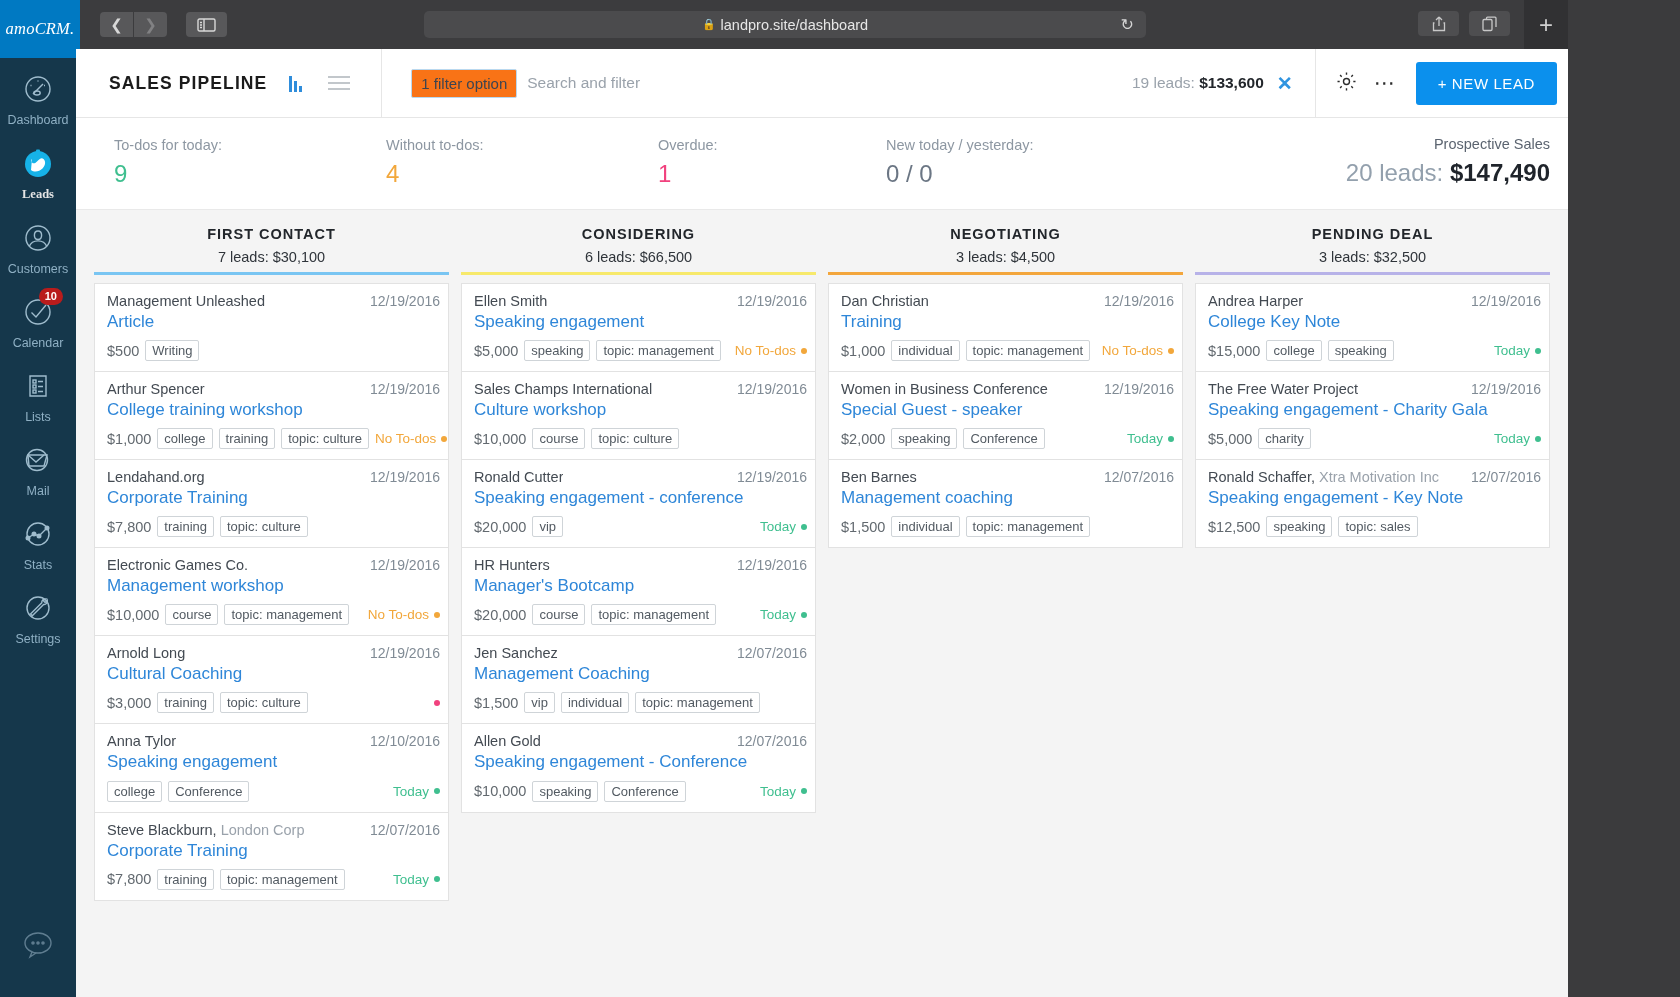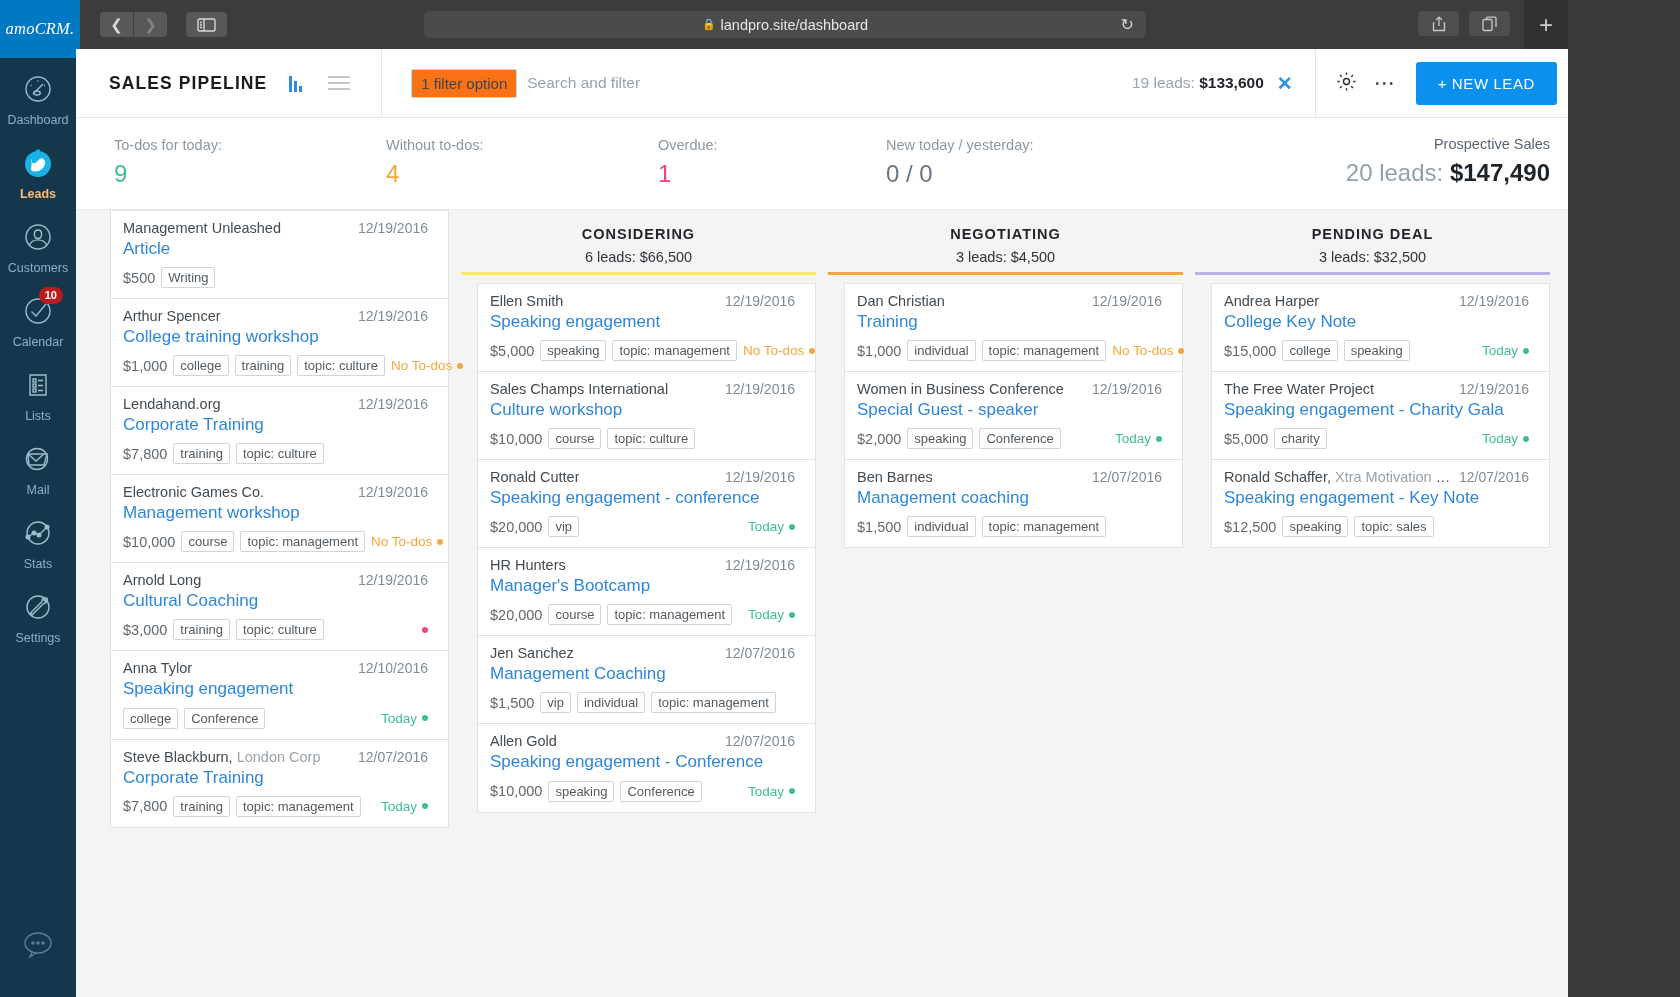--- a/index.html
+++ b/index.html
@@ -69,21 +69,21 @@
     color: #fff; font-family: "Liberation Serif", serif;
     font-style: italic; font-size: 16.5px; letter-spacing: .2px;
   }
   .nav-item {
     position: relative; width: 76px; padding: 10px 0 6px;
     display: flex; flex-direction: column; align-items: center;
     cursor: pointer;
   }
   .nav-item .ico { width: 40px; height: 40px; display: flex; align-items: center; justify-content: center; }
   .nav-item .lbl { margin-top: 4px; font-size: 12.5px; color: #8fb0c4; }
-  .nav-item.active .lbl { color: #fdba74; font-weight: bold; }
+  .nav-item.active .lbl { color: #e5e5e5; font-weight: bold; font-family: Liberation Serif, serif; }
   .badge {
     position: absolute; top: 6px; right: 13px;
     background: #b91c1c; color: #fff; border-radius: 10px;
     font-size: 11px; font-weight: bold; padding: 1px 6px; line-height: 15px;
   }
   .chat-ico { position: absolute; bottom: 38px; left: 0; width: 76px; display: flex; justify-content: center; }
 
   
   .header {
     position: absolute; left: 76px; top: 0; right: 0; height: 69px;
@@ -139,22 +139,21 @@
     background: #f4f4f4; display: flex; padding: 0 12px;
   }
   .col { flex: 1; min-width: 0; padding: 0 6px; }
   .col-head { text-align: center; padding: 16px 0 8px; }
   .col-name { font-size: 14.5px; font-weight: bold; letter-spacing: 1px; color: #22262b; }
   .col-sub { font-size: 14.5px; color: #2f343a; margin-top: 7px; }
   .col-rule { height: 3px; width: 100%; margin-top: 7px; }
 
   .card {
     background: #fff; border: 1px solid #e2e2e2; border-bottom: none;
-    padding: 9px 20px 10px 12px;
-    margin-left: 16px;
+    padding: 9px 8px 10px 12px;
   }
   .card:first-of-type { }
   .card:last-child { border-bottom: 1px solid #e2e2e2; }
   .card-top { display: flex; justify-content: space-between; align-items: baseline; }
   .contact { font-size: 14.5px; color: #434a52; white-space: nowrap; overflow: hidden; text-overflow: ellipsis; }
   .contact .co { color: #9aa2ab; }
   .date { font-size: 14px; color: #808b95; white-space: nowrap; padding-left: 8px; }
   .card-title { font-size: 17px; color: #2e86d8; margin-top: 2px; line-height: 1.3; }
   .card-bottom { display: flex; align-items: center; margin-top: 7px; gap: 6px; }
   .price { font-size: 14.5px; color: #62696f; white-space: nowrap; }
@@ -381,20 +380,25 @@
       <div class="prosp">
         <div class="k">Prospective Sales</div>
         <div class="v">
           <span>20 leads: </span><b>$147,490</b>
         </div>
       </div>
     </div>
 
     <div class="board" id="board">
         <div class="col">
+          <div class="col-head">
+            <div class="col-name">FIRST CONTACT</div>
+            <div class="col-sub">7 leads: $30,100</div>
+            <div class="col-rule" style="background: rgb(121, 197, 242);"></div>
+          </div>
           <div class="card">
             <div class="card-top">
               <span class="contact"><span>Management Unleashed</span><span class="co"></span></span>
               <span class="date">12/19/2016</span>
             </div>
             <div class="card-title">Article</div>
             <div class="card-bottom">
               <span class="price">$500</span>
               <span class="tag">Writing</span>
             </div>

